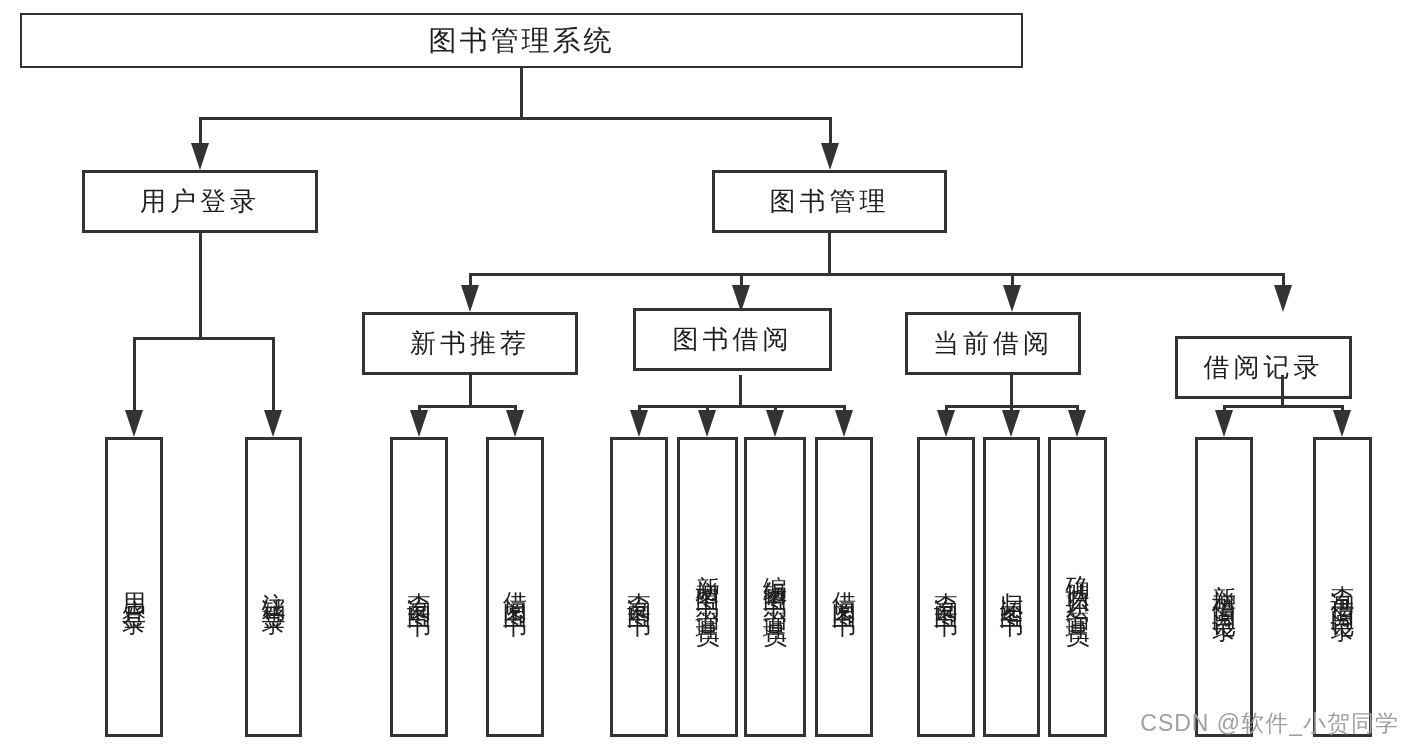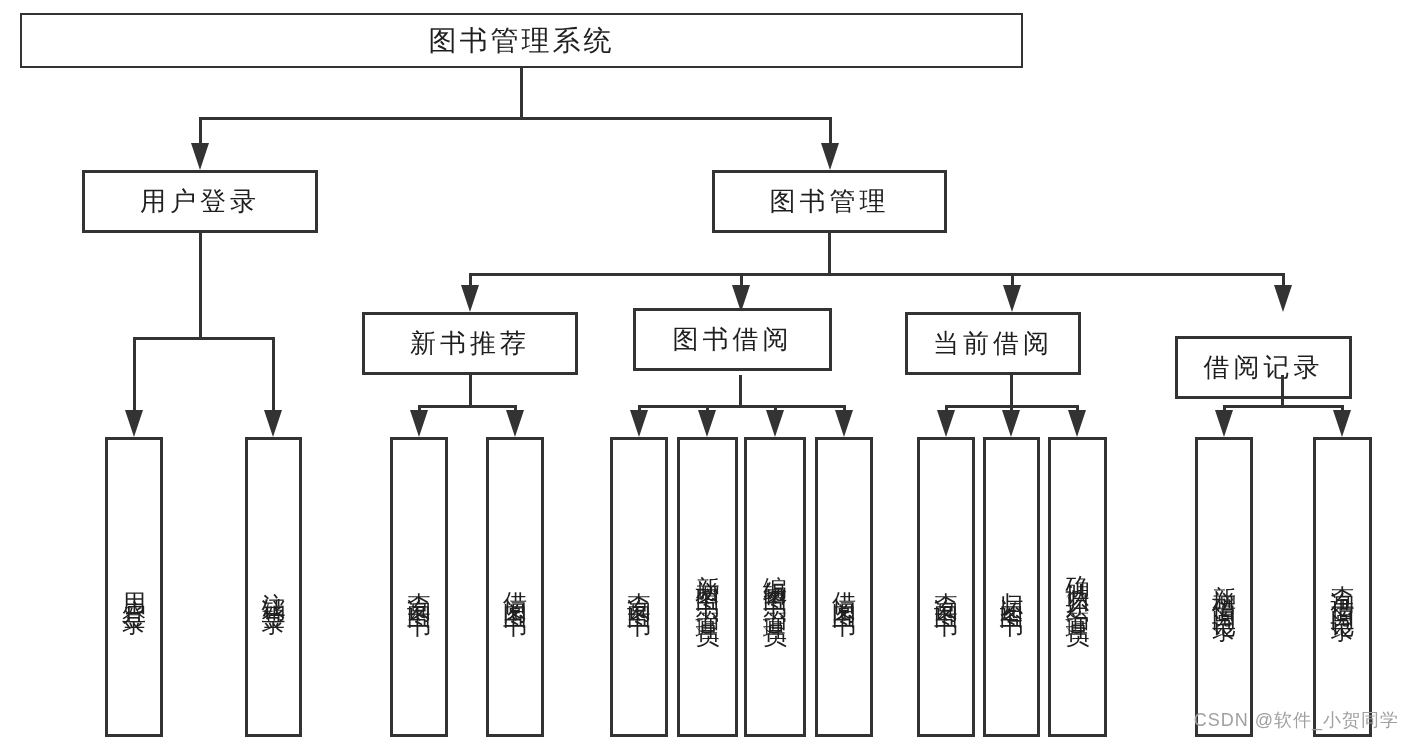--- a/index.html
+++ b/index.html
@@ -23,21 +23,21 @@
   }
   
   .ln { position:absolute; background:#333333; }
   
   .ah {
     position:absolute; width:0; height:0;
     border-left:9px solid transparent; border-right:9px solid transparent;
     border-top:27px solid #333333;
   }
   .watermark {
-    position:absolute; right:6px; top:708px; font-size:18px;
+    position:absolute; right:6px; top:708px; font-size:23px;
     color:#a0a0a0; letter-spacing:1px; white-space:nowrap;
   }
 </style>
 </head>
 <body>
 
 <div class="canvas">
 
   <div class="hbox rootbox" style="left:20px; top:13px; width:1003px; height:55px;">图书管理系统</div>
 

